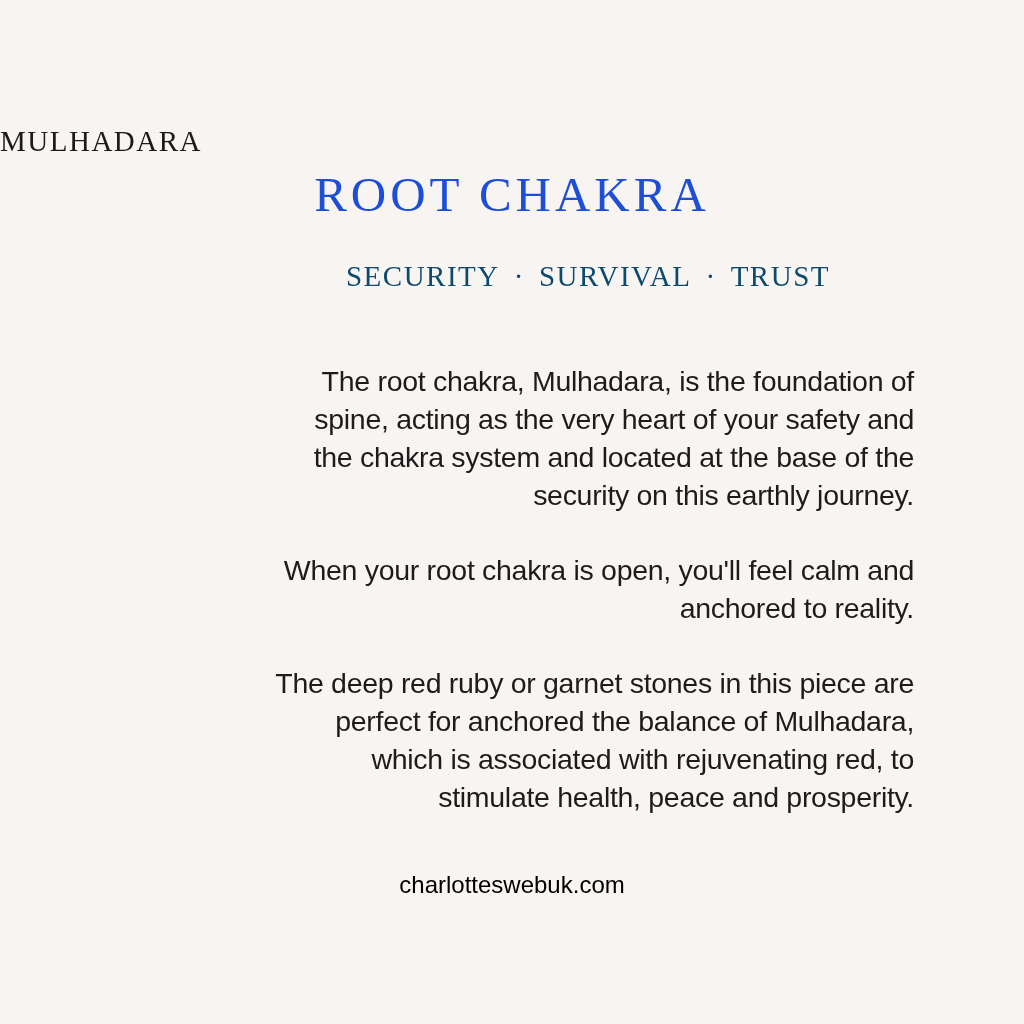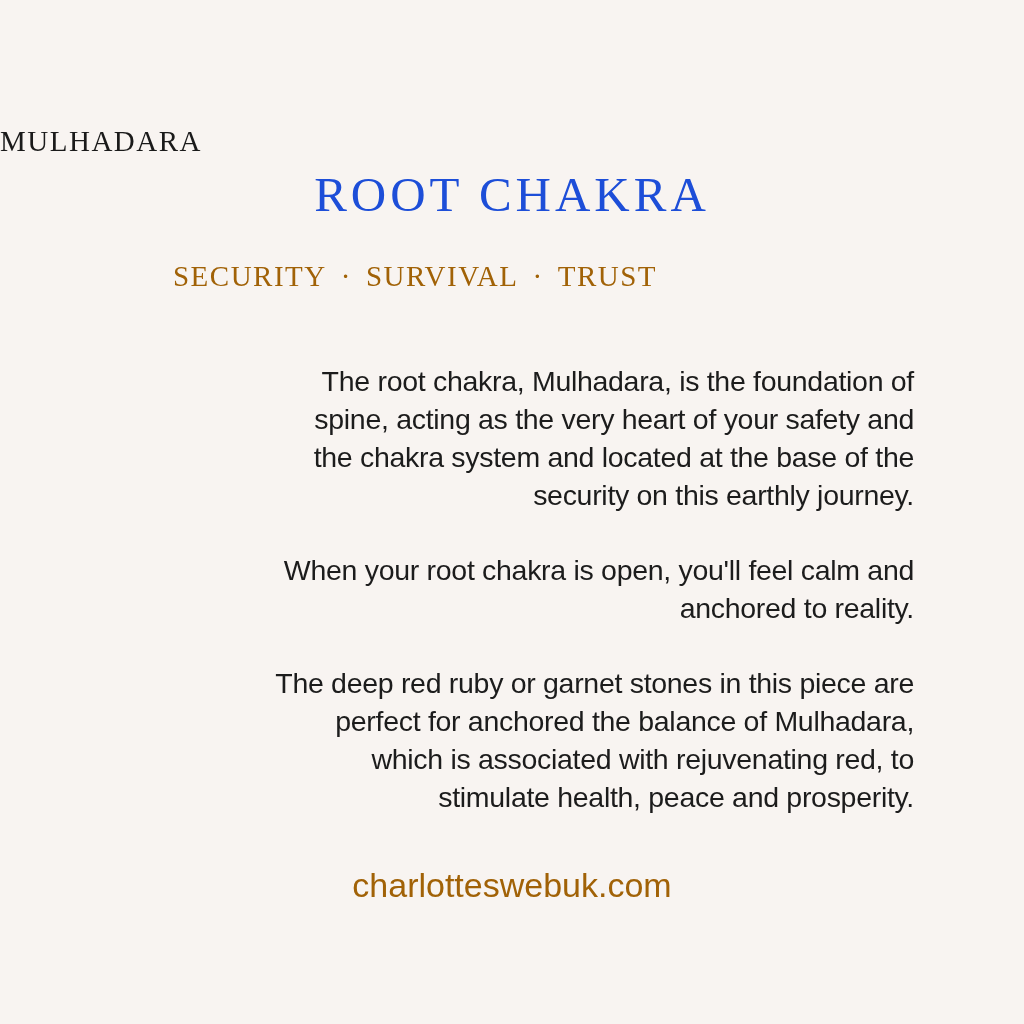--- a/index.html
+++ b/index.html
@@ -38,26 +38,26 @@
       font-family: "Liberation Serif", "DejaVu Serif", serif;
       font-size: 49px;
       letter-spacing: 4px;
       line-height: 58px;
       color: #1d4ed8;
     }
     .keywords {
       position: absolute;
       top: 258px;
       left: 0; width: 830px;
-      text-align: center;
+      text-align: right;
       font-family: "Liberation Serif", "DejaVu Serif", serif;
       font-size: 29px;
       letter-spacing: 1.5px;
       line-height: 36px;
-      color: #a16207;
+      color: #0c4a6e;
     }
     .keywords .sep {
       display: inline-block;
       margin: 0 14px;
     }
     .para {
       position: absolute;
       left: 110px; width: 804px;
       text-align: center;
       font-family: "Liberation Sans", "DejaVu Sans", sans-serif;
@@ -69,23 +69,23 @@
     }
     .p1 { top: 362px; }
     .p2 { top: 551px; }
     .p3 { top: 664px; }
     .website {
       position: absolute;
       top: 866px;
       left: 0; width: 1024px;
       text-align: center;
       font-family: "Liberation Sans", "DejaVu Sans", sans-serif;
-      font-size: 34px;
+      font-size: 24px;
       line-height: 38px;
-      color: #a16207;
+      color: #000000;
       text-decoration: none;
     }
     .line { display: block; text-align: right; }
   </style>
 </head>
 <body>
 
 <div class="card">
 
   <div class="subtitle">MULHADARA</div>

